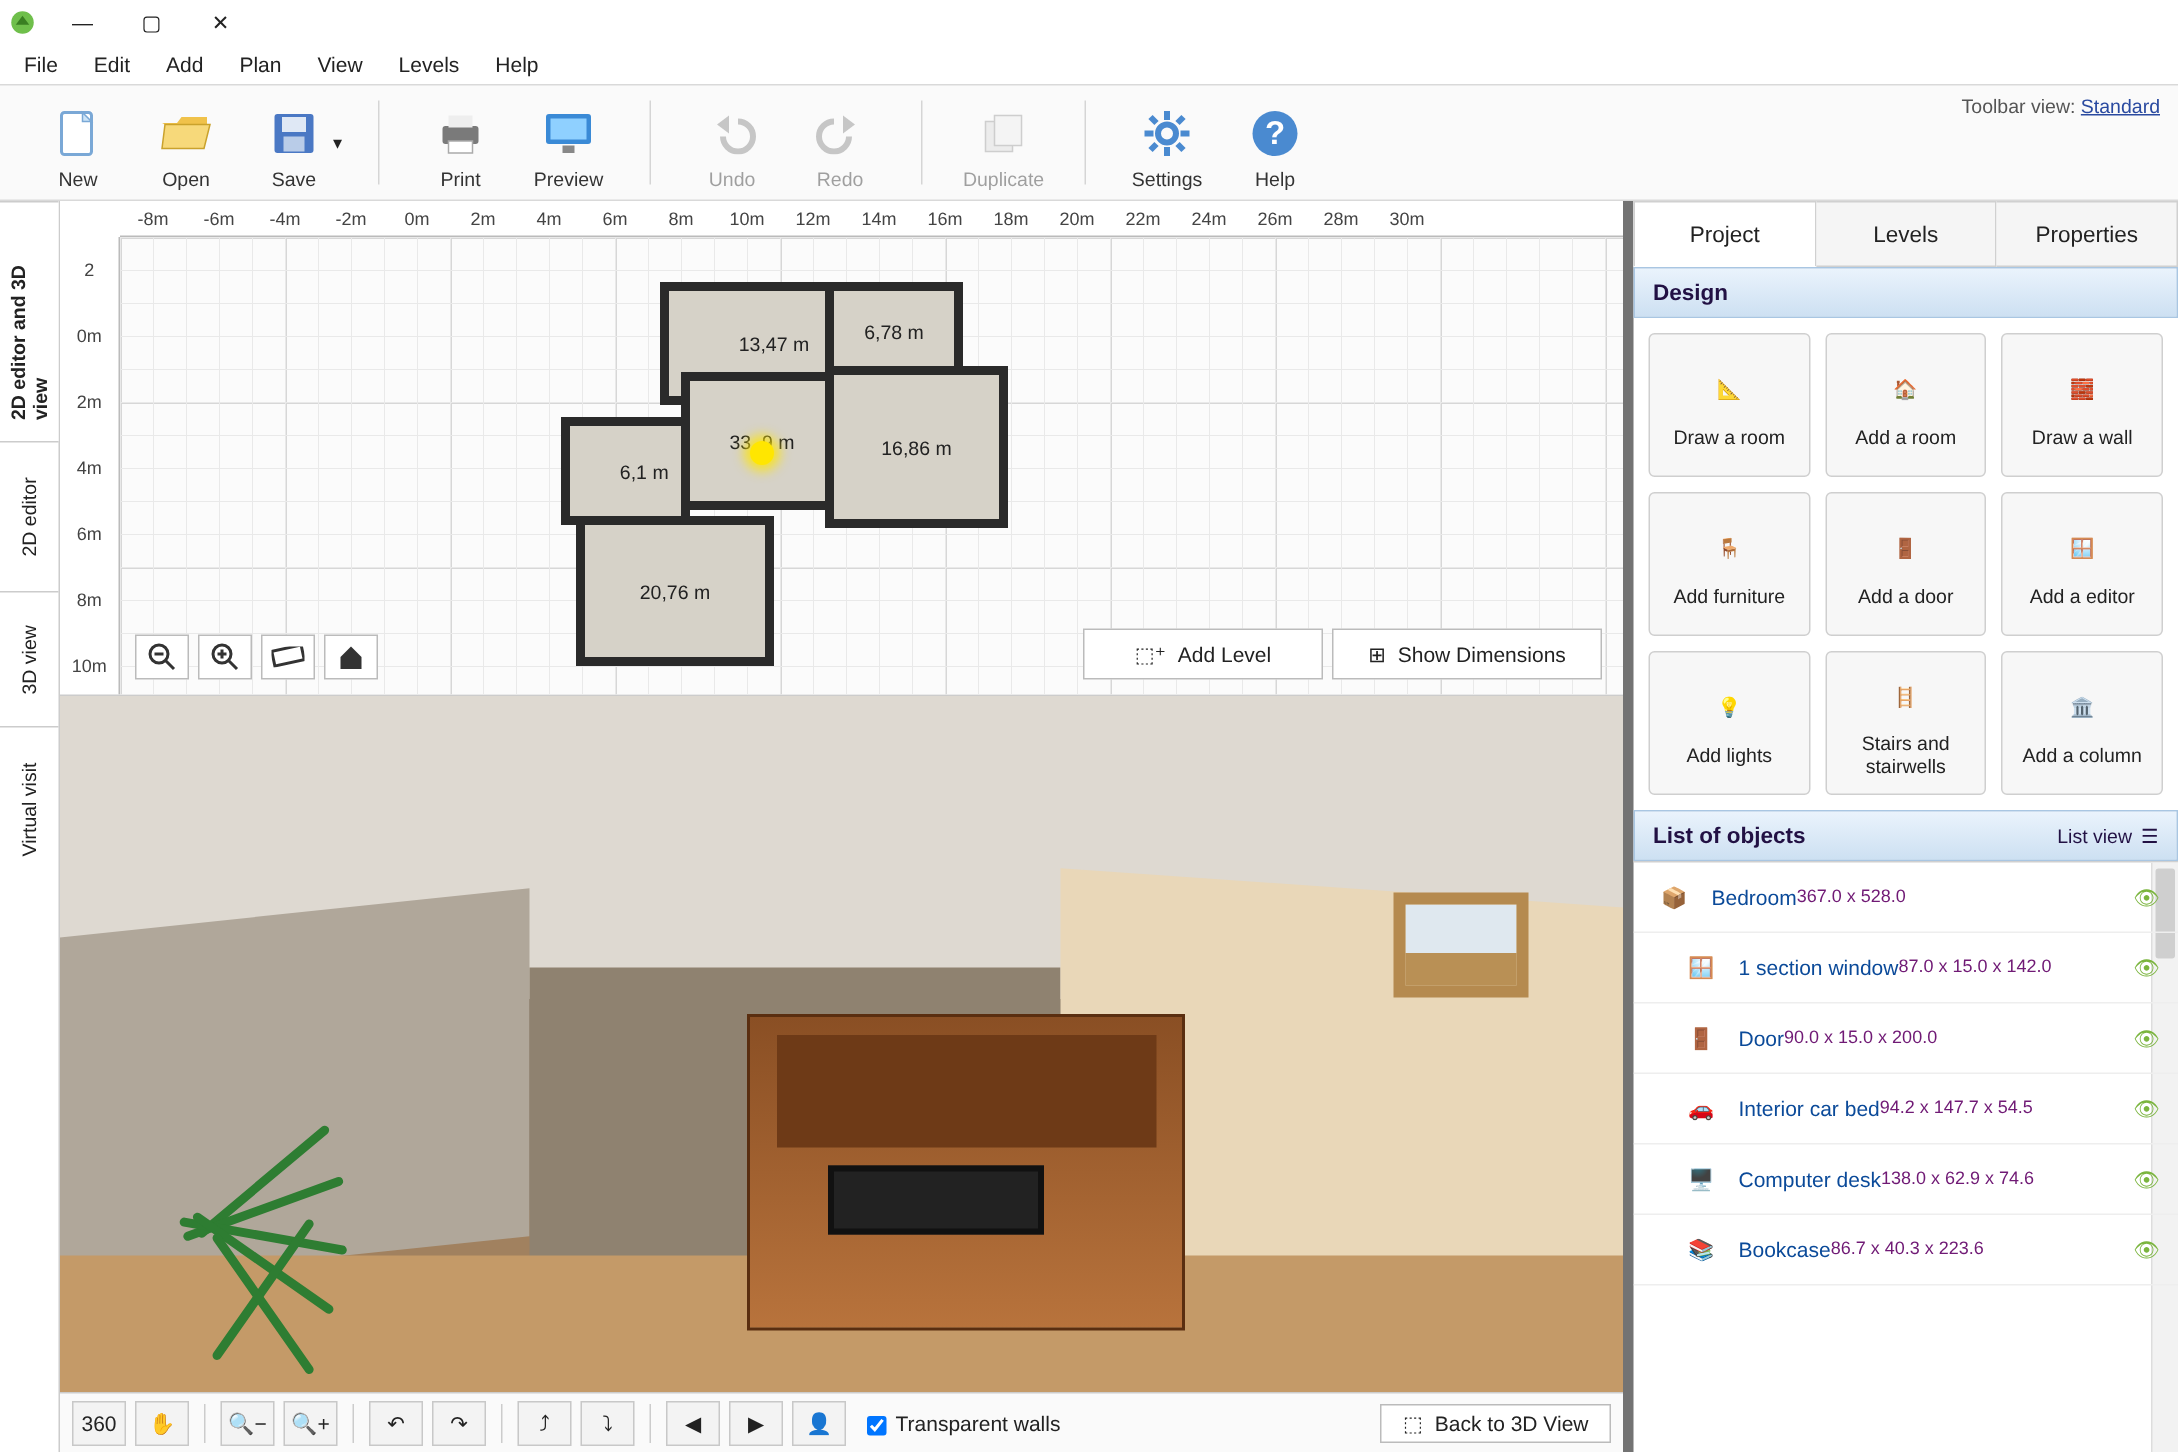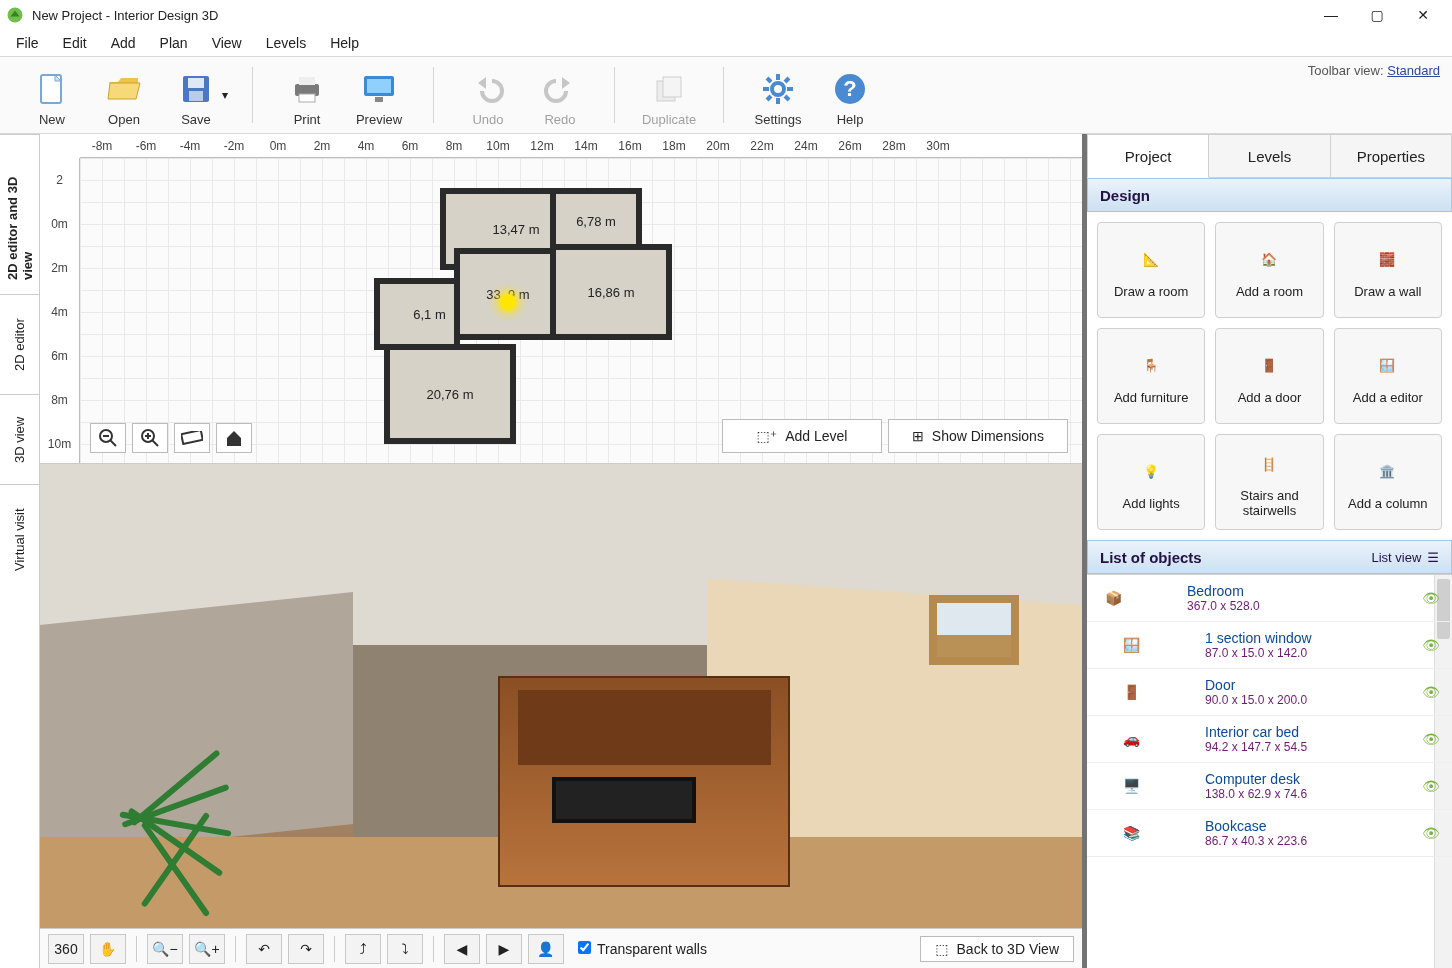--- a/index.html
+++ b/index.html
@@ -66,60 +66,59 @@
 .view3d .cabinet { position:absolute; left:44%; top:42%; width:28%; height:42%; background:linear-gradient(#8a4f24,#b8733c); border:2px solid #5a2e10; }
 .view3d .cabinet .shelf { position:absolute; left:6%; top:6%; width:88%; height:36%; background:#6e3a17; }
 .view3d .cabinet .tv { position:absolute; left:18%; top:48%; width:50%; height:22%; background:#222; border:4px solid #111; }
 .view3d .plant { position:absolute; left:4%; bottom:4%; width:18%; height:36%; }
 .view3d .plant span { position:absolute; width:60%; height:6px; background:#2e7d32; border-radius:3px; left:20%; }
 .view3d .painting { position:absolute; right:6%; top:26%; width:90px; height:70px; background:linear-gradient(#dfe8ef 60%, #b99055 60%); border:8px solid #b58a4f; }
 
 .bottombar { position: absolute; left: 0; right: 0; bottom: 0; height: 40px; background: #fafafa; border-top: 1px solid #ccc; display: flex; align-items: center; padding: 0 8px; gap: 6px; }
 .bottombar .bb { width: 36px; height: 30px; background: #f3f3f3; border: 1px solid #c8c8c8; display:flex; align-items:center; justify-content:center; }
 .bottombar .sep { width:1px; height:26px; background:#ccc; margin:0 4px; }
-.bottombar label { display:flex; align-items:flex-start; gap:6px; font-size:14px; margin-left:8px; }
+.bottombar label { display:flex; align-items:flex-end; gap:6px; font-size:14px; margin-left:8px; }
 .bottombar .right-btn { margin-left:auto; border:1px solid #bbb; background:#fff; padding:4px 14px; display:flex; align-items:center; gap:8px; }
 
 
-.rightpanel { width: 370px; border-left: 5px solid #737373; display: flex; flex-direction: column; }
+.rightpanel { width: 370px; border-left: 7px solid #737373; display: flex; flex-direction: column; }
 .rtabs { display: flex; height: 44px; }
 .rtabs .rtab { flex: 1; display:flex; align-items:center; justify-content:center; font-size:15px; border:1px solid #d0d0d0; border-left:none; background:#f5f5f5; }
 .rtabs .rtab:first-child { border-left:1px solid #d0d0d0; }
 .rtabs .rtab.active { background:#fff; border-bottom-color:#fff; font-weight:400; }
 
 .section-hd { height: 34px; background: linear-gradient(#eaf3fc,#cde0f2); border: 1px solid #a9c6e2; display:flex; align-items:center; padding:0 12px; font-weight:700; color:#214; font-size:15px; }
 .section-hd .sh-right { margin-left:auto; font-weight:400; font-size:13px; display:flex; align-items:center; gap:6px; }
 
 .design-grid { display:grid; grid-template-columns: repeat(3,1fr); gap:10px; padding:10px; }
 .design-btn { height: 96px; background:#f7f7f7; border:1px solid #cfcfcf; border-radius:4px; display:flex; flex-direction:column; align-items:center; justify-content:center; gap:6px; font-size:13px; text-align:center; padding:4px; }
 .design-btn .dico { width:40px; height:36px; display:flex; align-items:center; justify-content:center; }
 
 .objlist { flex:1; overflow:auto; border-top:1px solid #d0d0d0; position:relative; }
 .objitem { display:flex; align-items:center; gap:10px; padding:8px 12px; border-bottom:1px solid #eee; position:relative; }
 .objitem.child { padding-left:30px; }
 .objitem .oico { width:30px; height:30px; display:flex; align-items:center; justify-content:center; }
-.objitem .olabels { display:flex; flex-direction:column;margin-left:48px; }
+.objitem .olabels { display:flex; flex-direction:row; }
 .objitem .olabels .nm { font-size:14px; color:#0b4a99; }
 .objitem .olabels .sz { font-size:12px; color:#701a75; }
 .objitem .eye { position:absolute; right:12px; top:50%; transform:translateY(-50%); color:#7bb53e; }
 .obj-scroll { position:absolute; right:0; top:0; bottom:0; width:18px; background:#f2f2f2; border-left:1px solid #ddd; }
 .obj-scroll .thumb { position:absolute; left:2px; right:2px; top:4px; height:60px; background:#cfcfcf; border-radius:2px; }
 .obj-scroll .arrow-up { position:absolute; left:0; right:0; top:0; height:14px; display:flex; align-items:center; justify-content:center; font-size:9px; }
 </style>
 </head>
 <body>
 
 <div class="titlebar">
   <span class="app-icon">
     <svg viewBox="0 0 24 24" width="18" height="18">
         <circle cx="12" cy="12" r="10" fill="#6fbf4b"></circle>
         <path d="M6 14 L12 6 L18 14 Z" fill="#3a7f22"></path>
       </svg>
   </span>
-  <span class="title">New Project - Interior Design 3D</span>
   <div class="winbtn">—</div>
   <div class="winbtn">▢</div>
   <div class="winbtn">✕</div>
 </div>
 
 <div class="menubar">
   <span>File</span>
   <span>Edit</span>
   <span>Add</span>
   <span>Plan</span>
@@ -283,21 +282,21 @@
           <span>4m</span>
           <span>6m</span>
           <span>8m</span>
           <span>10m</span>
       </div>
       <div class="canvas2d">
         <div class="floorplan" id="fp">
             <div class="flr-room" style="left: 30px; top: 0px; width: 140px; height: 70px; margin-left: 36px;">13,47 m</div>
             <div class="flr-room" style="left: 176px; top: 0px; width: 80px; height: 55px;">6,78 m</div>
             <div class="flr-room" style="left: 80px; top: 60px; width: 96px; height: 80px;">33,  9 m</div>
-            <div class="flr-room" style="left: 176px; top: 56px; width: 110px; height: 84px;">16,86 m</div>
+            <div class="flr-room" style="left: 176px; top: 56px; width: 110px; height: 96px;">16,86 m</div>
             <div class="flr-room" style="left: 0px; top: 90px; width: 74px; height: 60px; padding-left: 25px;">6,1 m</div>
             <div class="flr-room" style="left: 10px; top: 156px; width: 120px; height: 88px;">20,76 m</div>
             <div class="flr-marker" style="left: 120px; top: 100px;"></div>
           </div>
       </div>
 
       <div class="icon-toolbar">
         <div class="sq">
             <svg width="20" height="20">
               <circle cx="8" cy="8" r="6" fill="none" stroke="#333" stroke-width="2"></circle>

